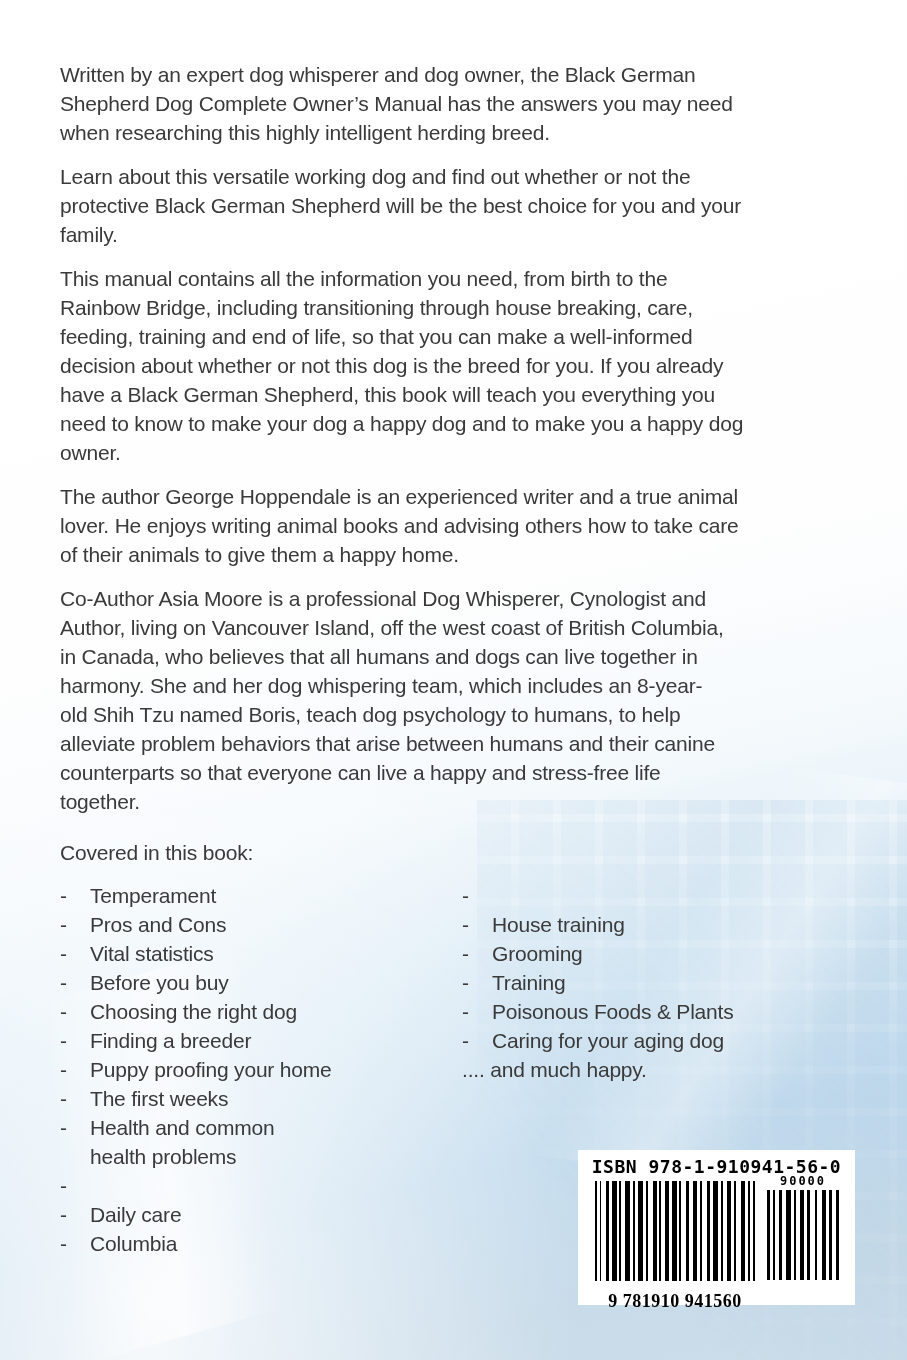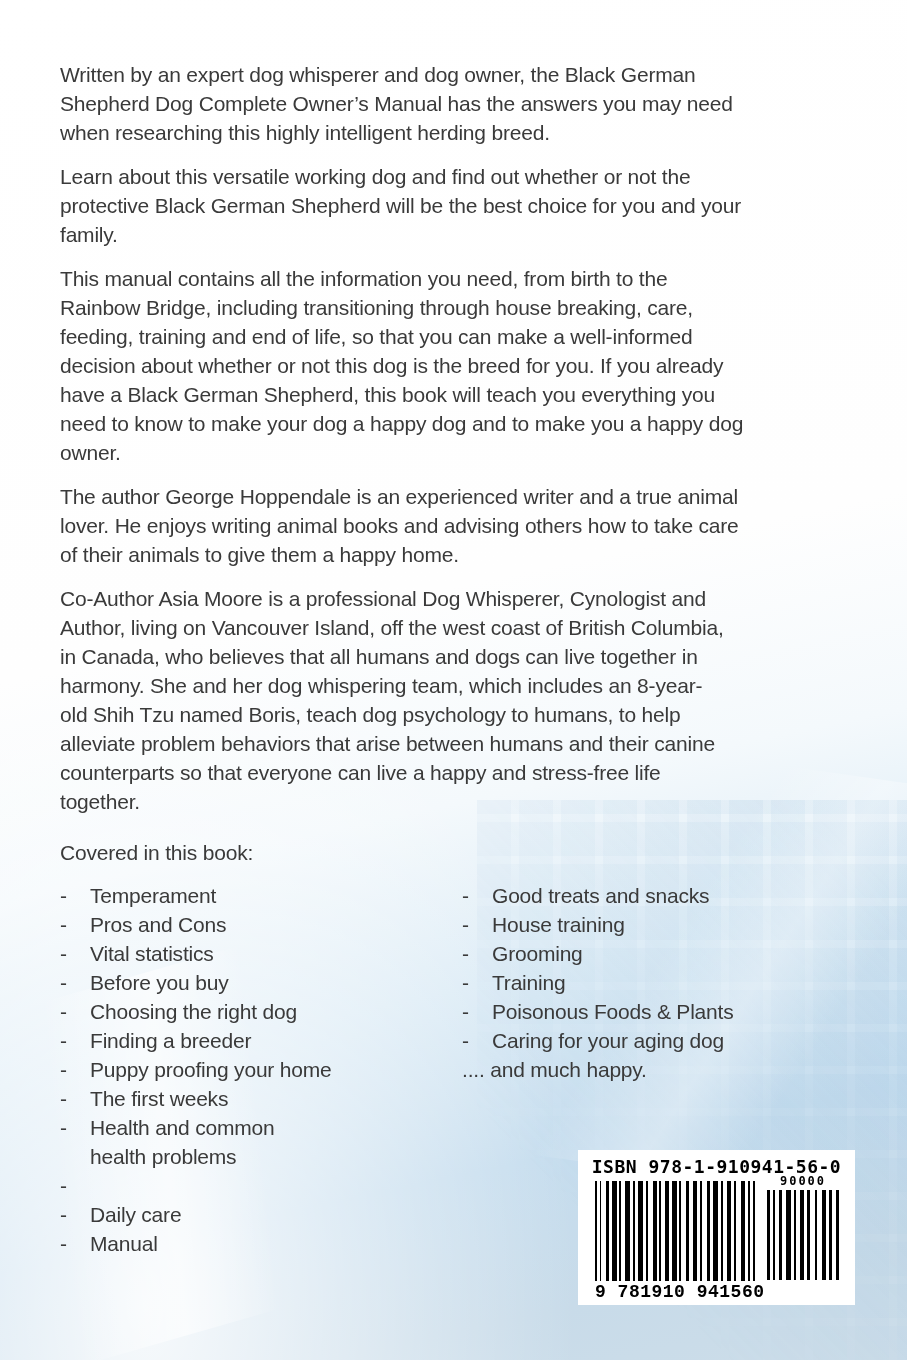--- a/index.html
+++ b/index.html
@@ -101,22 +101,22 @@
       #000 32%,#000 33%,#fff 33%,#fff 36%,#000 36%,#000 38.5%,#fff 38.5%,#fff 40%,
       #000 40%,#000 41%,#fff 41%,#fff 44%,#000 44%,#000 46%,#fff 46%,#fff 48%,
       #000 48%,#000 51%,#fff 51%,#fff 52.5%,#000 52.5%,#000 54%,#fff 54%,#fff 57%,
       #000 57%,#000 59%,#fff 59%,#fff 61%,#000 61%,#000 64%,#fff 64%,#fff 65.5%,
       #000 65.5%,#000 67%,#fff 67%,#fff 70%,#000 70%,#000 72%,#fff 72%,#fff 74%,
       #000 74%,#000 77%,#fff 77%,#fff 78.5%,#000 78.5%,#000 80%,#fff 80%,#fff 82.5%,
       #000 82.5%,#000 85%,#fff 85%,#fff 87%,#000 87%,#000 88%,#fff 88%,#fff 91%,
       #000 91%,#000 94%,#fff 94%,#fff 95.5%,#000 95.5%,#000 97%,#fff 97%,#fff 98.5%,#000 98.5%,#000 100%);
   }
   .bc-digits {
-    margin-top: 1px;
-    font-family: Liberation Mono, monospace;
+    margin-top: 10px;
+    font-family: Liberation Serif, serif;
     font-size: 18px;
     font-weight: 700;
     letter-spacing: 0.5px;
     text-align: center;
     white-space: pre;
   }
   .bc-addon { position: absolute; left: 189px; top: 24px; width: 72px; }
   .addon-num {
     font-family: "DejaVu Sans Mono", monospace;
     font-size: 12px;
@@ -213,29 +213,28 @@
         </div>
           <div class="li">
           <span class="dash">-</span>
         </div>
           <div class="li">
           <span class="dash">-</span>
           <span class="txt">Daily care</span>
         </div>
           <div class="li">
           <span class="dash">-</span>
-          <span class="txt">Manual</span>
+          <span class="txt">Columbia</span>
         </div>
         </div>
     </div>
     <div class="col-right">
       <div>
           <div class="li">
           <span class="dash">-</span>
-          <span class="txt">Good treats and snacks</span>
         </div>
           <div class="li">
           <span class="dash">-</span>
           <span class="txt">House training</span>
         </div>
           <div class="li">
           <span class="dash">-</span>
           <span class="txt">Grooming</span>
         </div>
           <div class="li">

